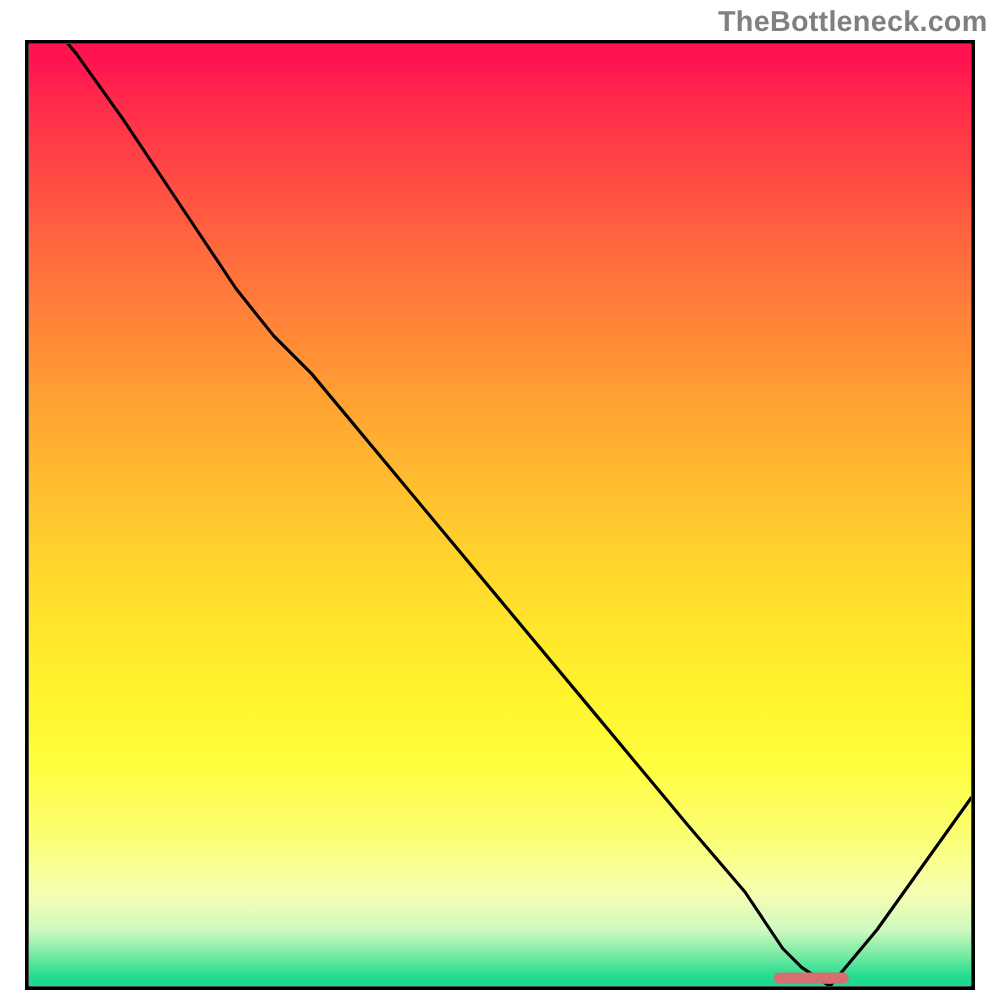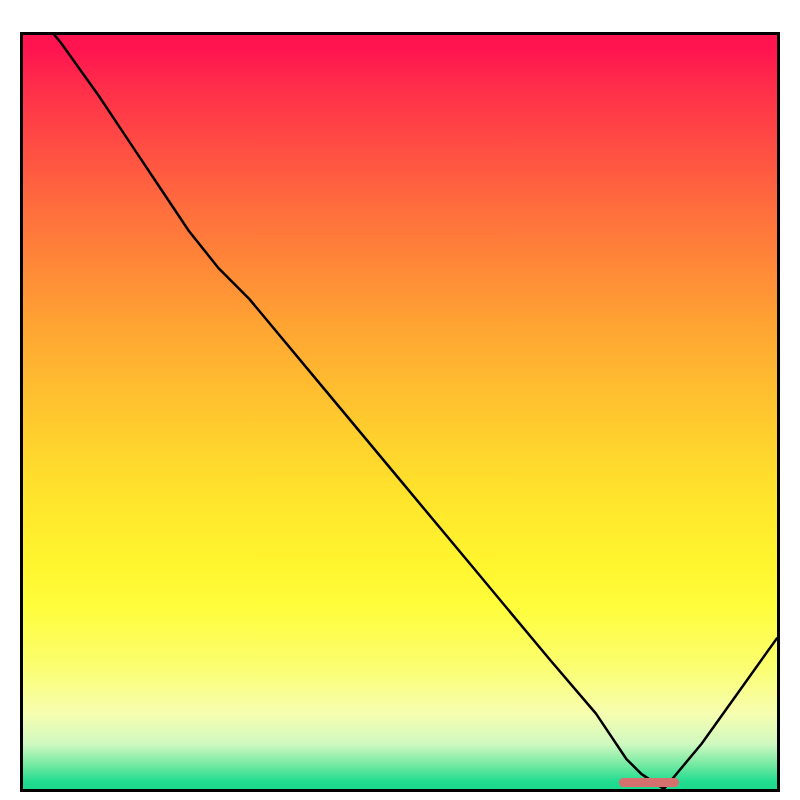--- a/index.html
+++ b/index.html
@@ -93,20 +93,21 @@
     background: #d6706e;
     border-radius: 5px;
     z-index: 11;
   }
 </style>
 </head>
 <body>
 
 <div class="canvas">
 
+  <div class="watermark">TheBottleneck.com</div>
 
   <div class="frame">
     <div class="plot">
 
       <div class="gradient-fill"></div>
 
       <svg class="curve" viewBox="0 0 754 754" preserveAspectRatio="none">
         <path d="M0.0 -37.7 L37.7 7.5 L75.4 60.3 L105.6 105.6 L135.7 150.8 L165.9 196.0 L196.0 233.7 L226.2 263.9 L301.6 354.4 L377.0 444.9 L452.4 535.3 L527.8 625.8 L573.0 678.6 L603.2 723.8 L618.3 738.9 L640.9 754.0 L678.6 708.8 L716.3 656.0 L754.0 603.2" fill="none" stroke="#000" stroke-width="2.5" stroke-linecap="round" stroke-linejoin="round"></path>
       </svg>
 

